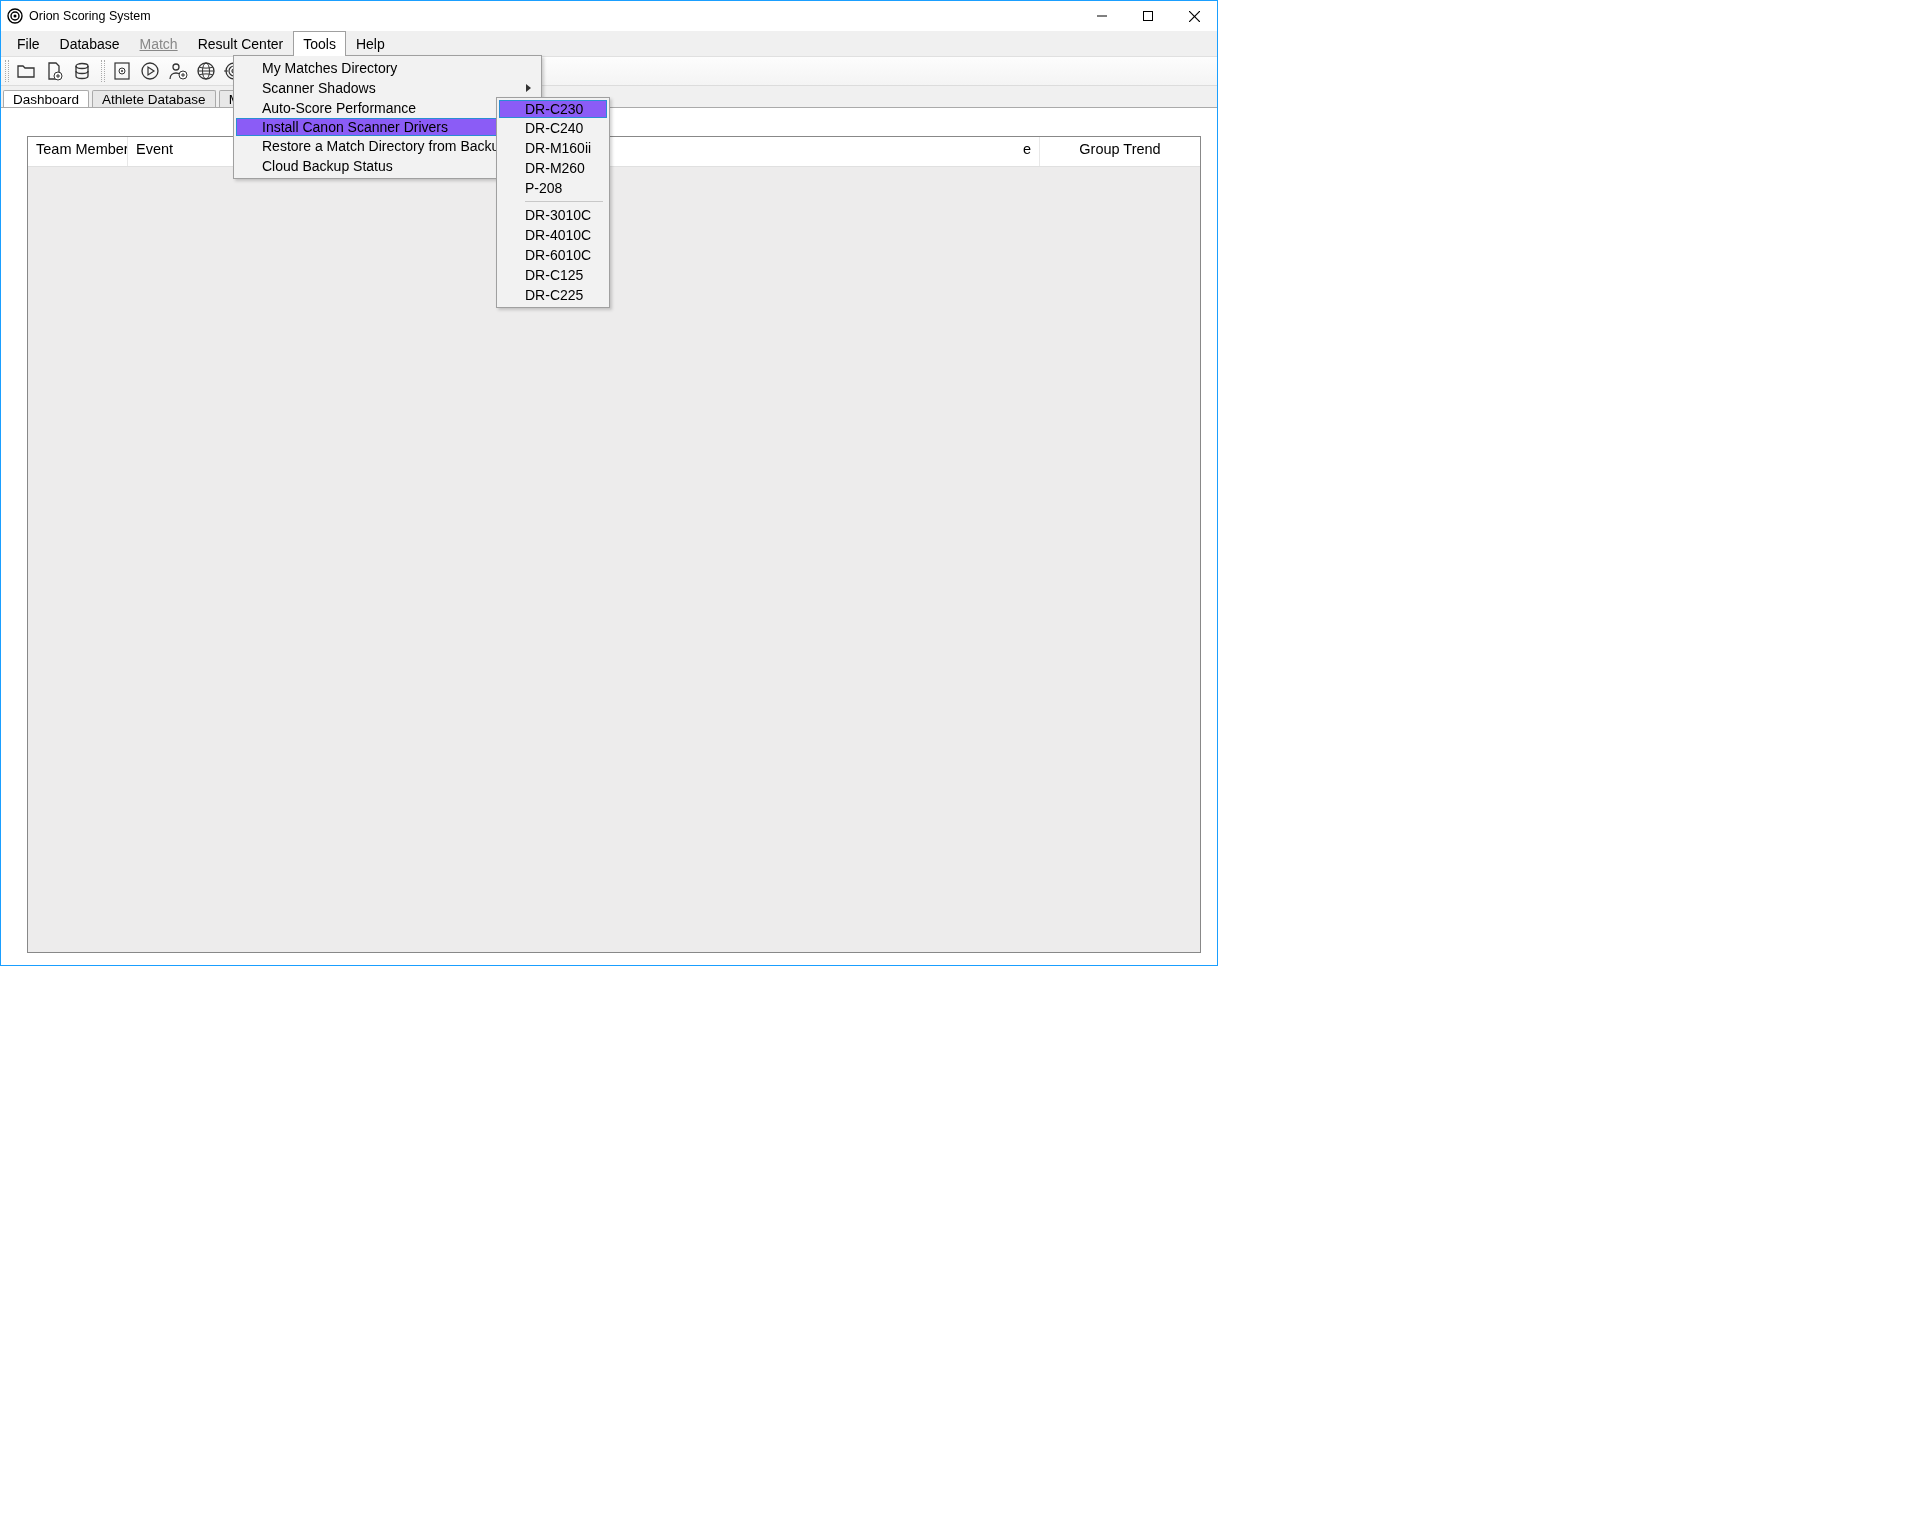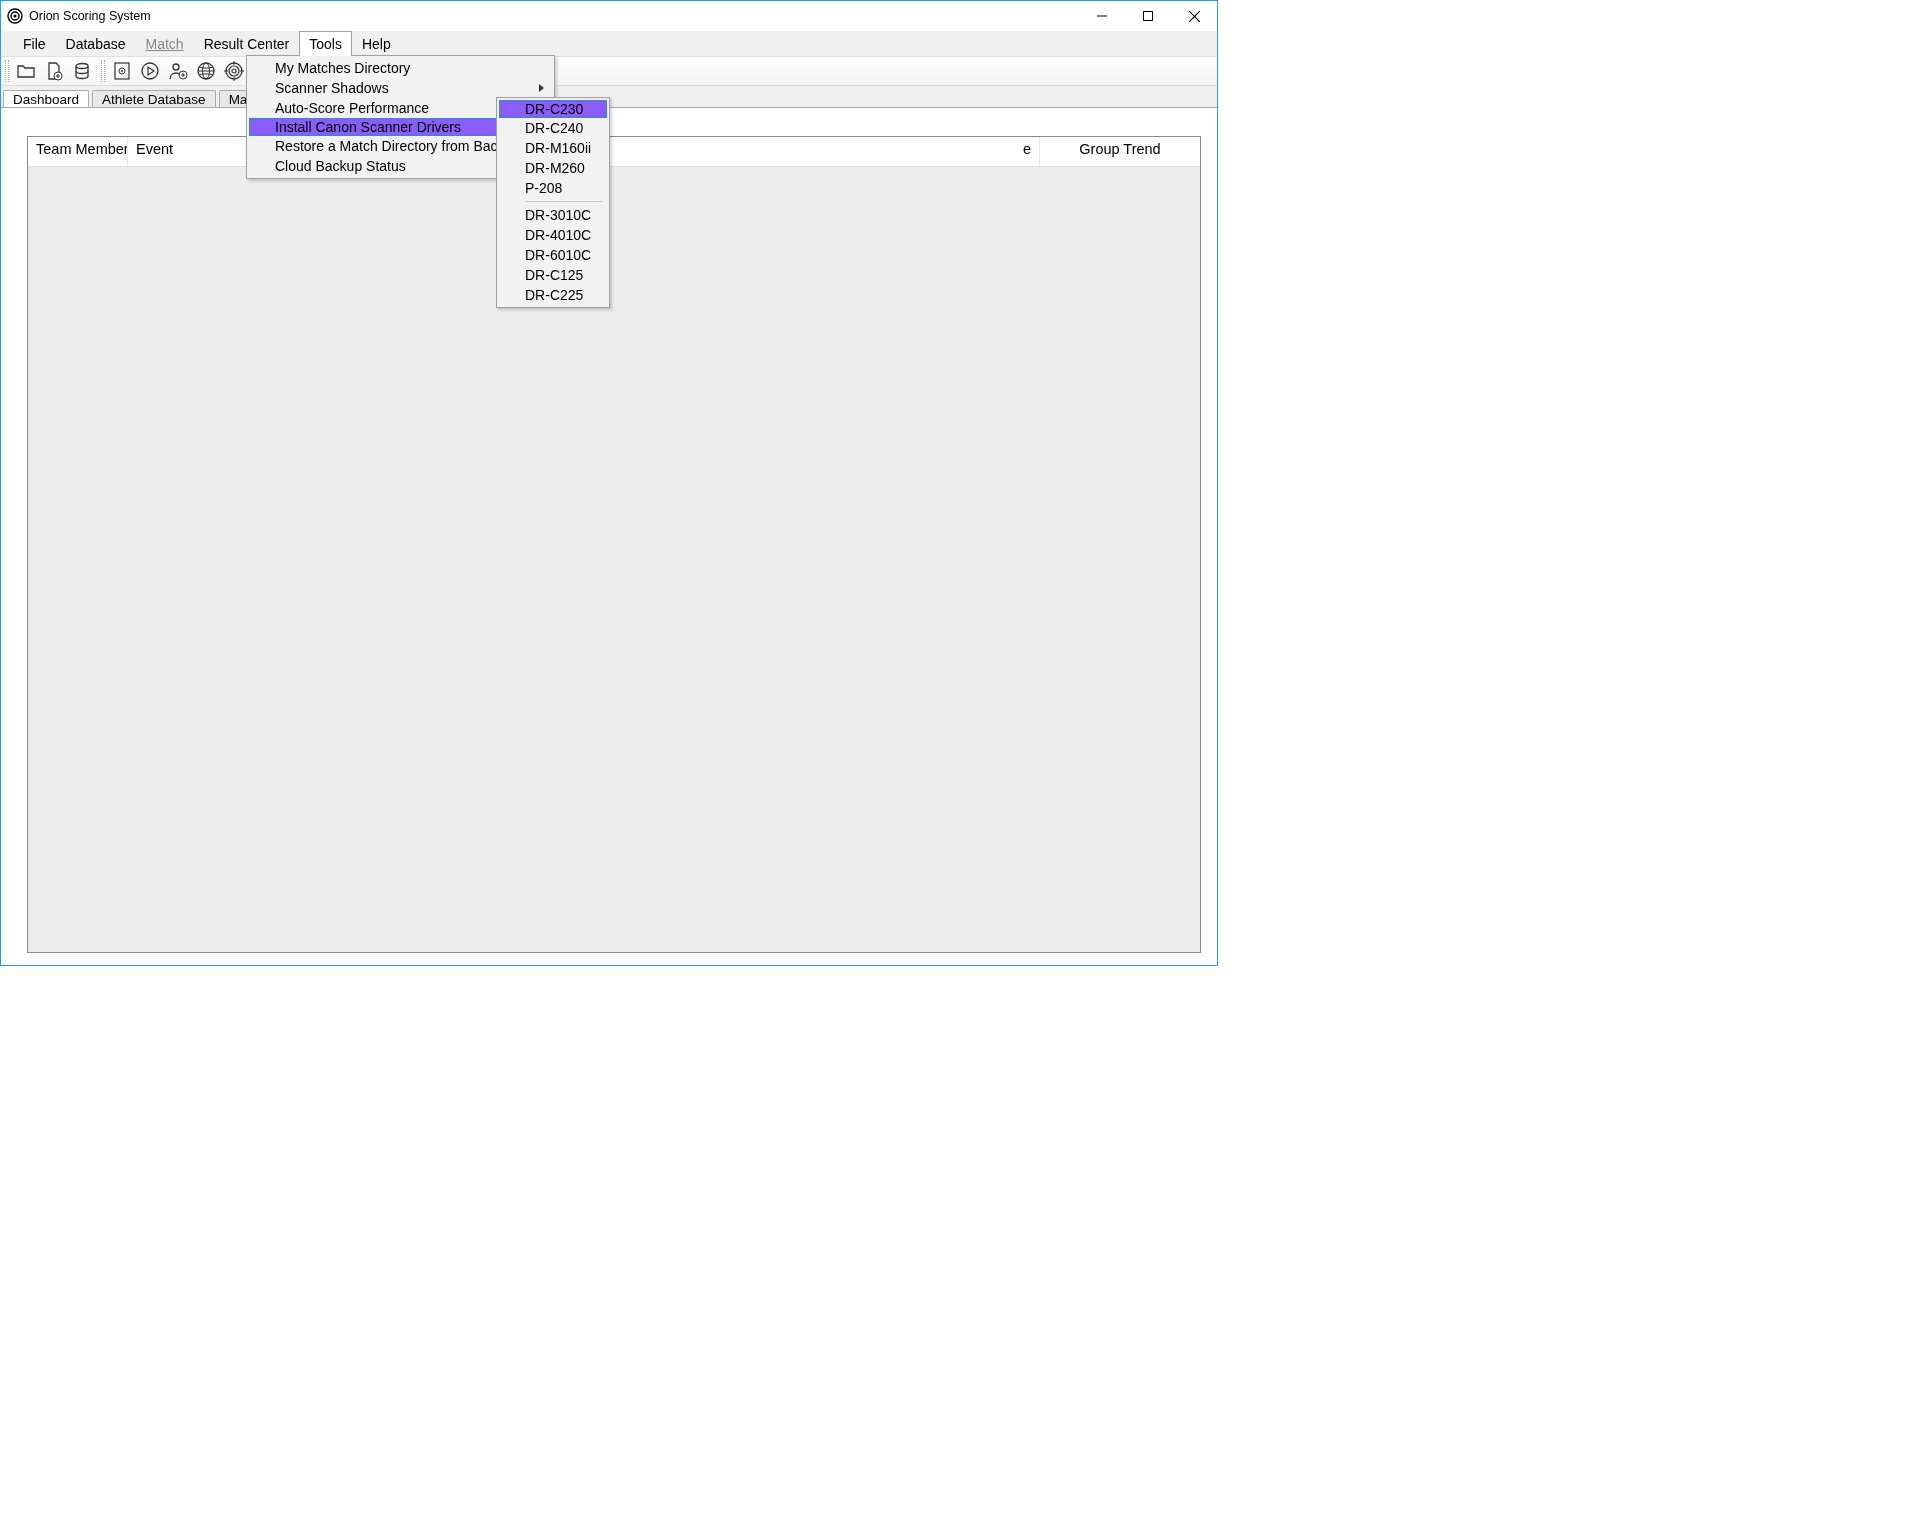--- a/index.html
+++ b/index.html
@@ -43,21 +43,21 @@
     display: flex; align-items: center; justify-content: center;
     color: #000;
   }
   .titlebar .win-btn svg { pointer-events: none; }
 
   
   .menubar {
     height: 25px;
     background: #f0f0f0;
     display: flex; align-items: stretch;
-    padding-left: 12px;
+    padding-left: 6px;
     font-size: 14px;
   }
   .menubar .menu-item {
     padding: 0 10px;
     display: flex; align-items: center;
     color: #000;
   }
   .menubar .menu-item.disabled { color: #888; text-decoration: underline; }
   .menubar .menu-item.open {
     background: #fff;
@@ -312,21 +312,21 @@
       <div class="data-header">
         <div class="col" style="width:100px">Team Member</div>
         <div class="col" style="width:450px">Event</div>
         <div class="col" style="width:40px;border-right:none"></div>
         <div class="col" style="flex:1;text-align:right;border-right:1px solid #e8e8e8">e</div>
         <div class="col" style="width:160px;text-align:center;border-right:none">Group Trend</div>
       </div>
     </div>
   </div>
 
-  <div class="dropdown" id="tools-dropdown" style="left:245px; top:54px; width:309px;">
+  <div class="dropdown" id="tools-dropdown" style="left:232px; top:54px; width:309px;">
 
   <div class="dd-item">My Matches Directory</div>
       <div class="dd-item has-sub">Scanner Shadows</div>
       <div class="dd-item has-sub">Auto-Score Performance</div>
       <div class="dd-item has-sub highlight">Install Canon Scanner Drivers</div>
       <div class="dd-item">Restore a Match Directory from Backup</div>
       <div class="dd-item">Cloud Backup Status</div>
     </div>
 
   <div class="dropdown" id="scanner-submenu" style="left:495px; top:96px; width:114px;">

